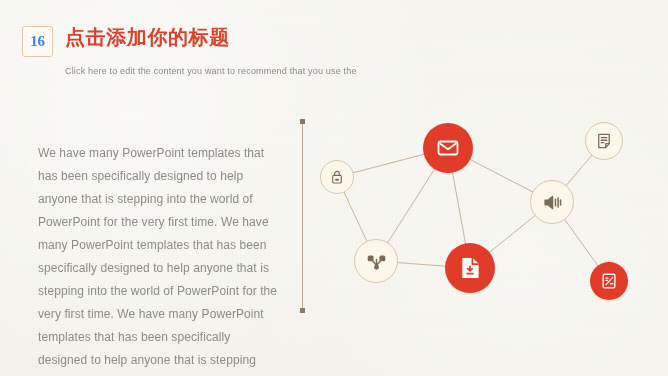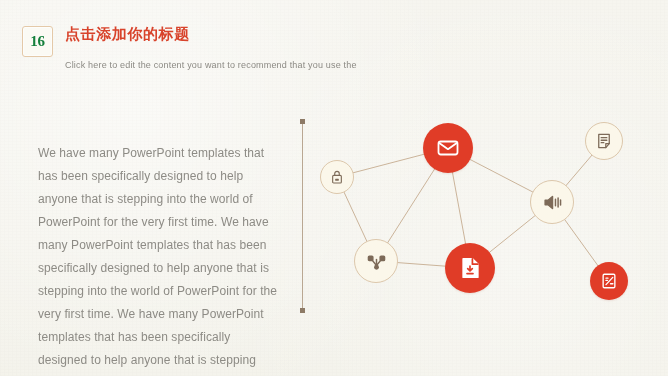--- a/index.html
+++ b/index.html
@@ -53,33 +53,33 @@
     border: 1px solid #e4c9a8;
     border-radius: 3px;
     background: #fbfaf4;
     display: flex;
     align-items: center;
     justify-content: center;
     box-shadow: 0 0 0 1px rgba(255,255,255,0.6) inset;
     flex: none;
   }
   .num-badge span {
-    color: #15803d;
+    color: #3b82f6;
     font-size: 15px;
     font-weight: bold;
     font-family: "Liberation Serif", serif;
     letter-spacing: -0.3px;
     line-height: 1;
   }
   .header-texts {
     margin-left: 12px;
     padding-top: 0px;
   }
   .title-cn {
-    font-size: 15px;
+    font-size: 20px;
     font-weight: bold;
     color: #d8432b;
     letter-spacing: 0.6px;
     line-height: 1.15;
     font-family: "DejaVu Sans", "Liberation Sans", sans-serif;
     white-space: nowrap;
   }
   .title-en {
     margin-top: 17px;
     font-size: 9px;

